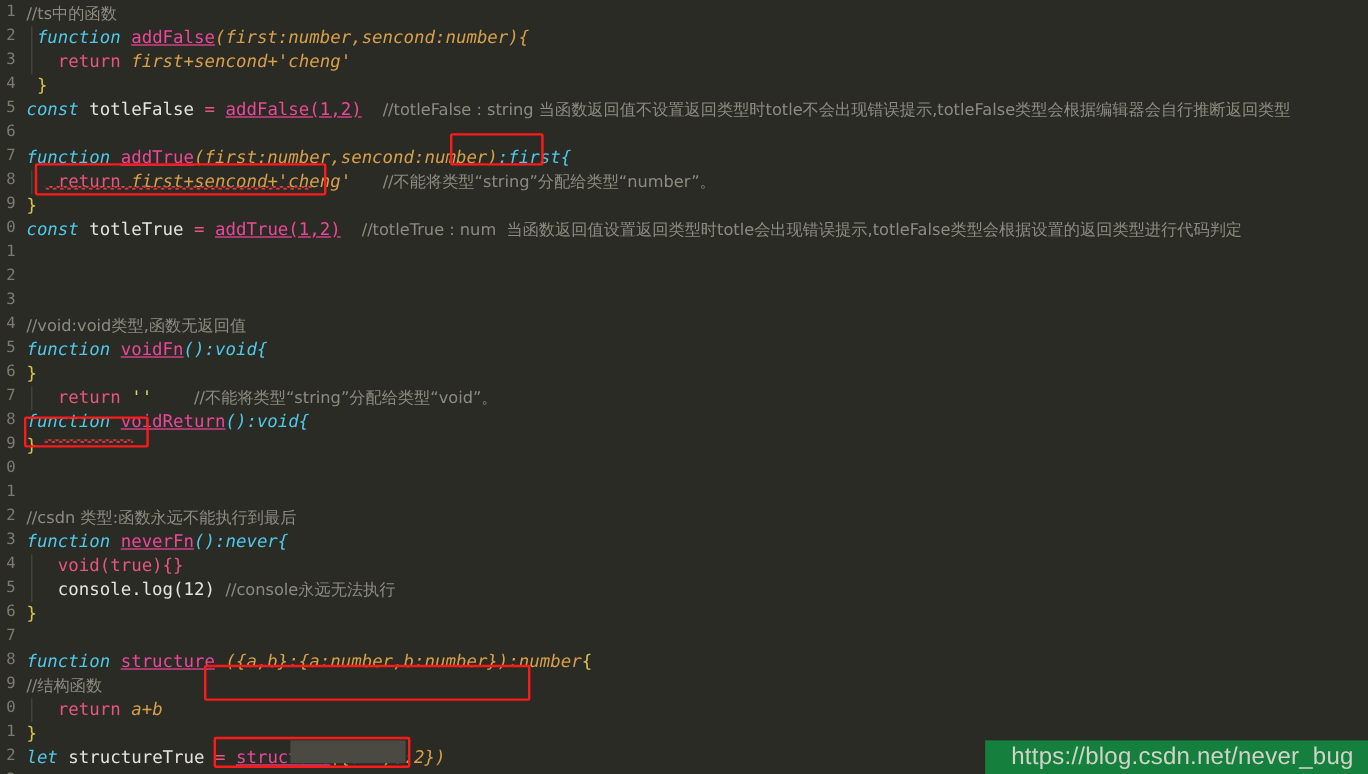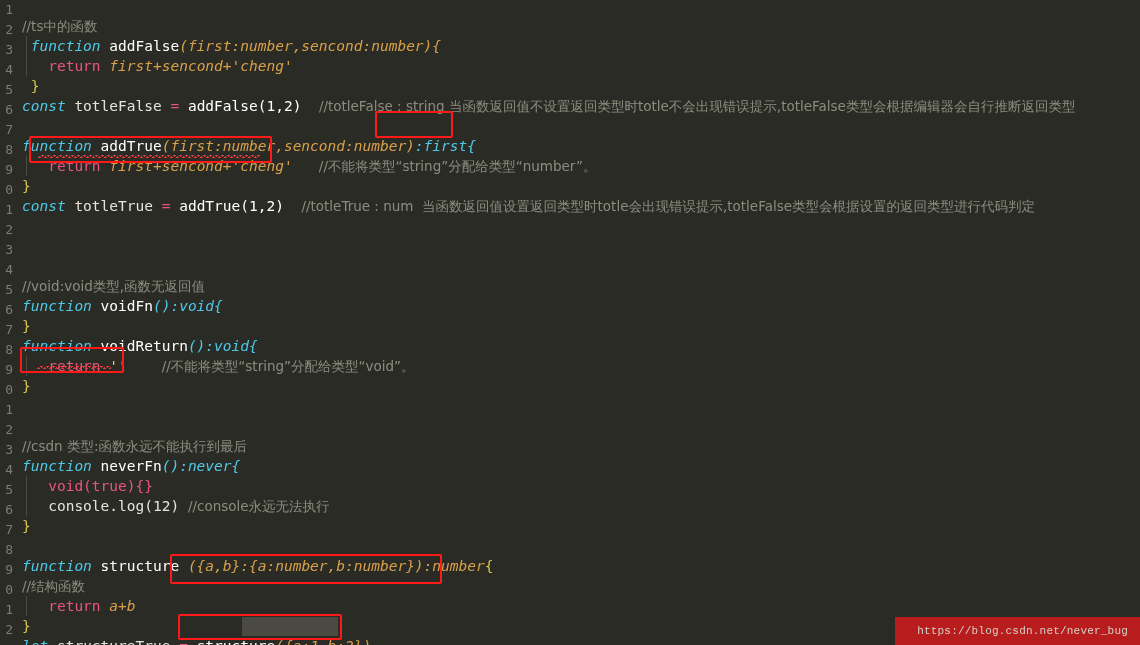--- a/index.html
+++ b/index.html
@@ -32,21 +32,21 @@
   }
   .gutter .ln {
     height: 20px;
     padding-right: 1px;
     white-space: nowrap;
     direction: rtl;
   }
   .code {
     position: absolute;
     left: 22px;
-    top: 16px;
+    top: 2px;
     width: 1118px;
     height: 629px;
   }
   .line {
     height: 20px;
     white-space: pre;
     position: relative;
   }
   
   .guide {
@@ -54,21 +54,21 @@
     top: 0;
     width: 1px;
     height: 20px;
     background: #4a4a42;
   }
   .g1 { left: 4px; }
 
   
   .kw       { color: #4ec9e8; font-style: italic; }   
   .kw2      { color: #e8557f; }                        
-  .fn       { color: #ffffff; }                        
+  .fn       { color: #ec4899; text-decoration: underline; }                        
   .param    { color: #d8a04a; font-style: italic; }                        
   .type     { color: #4ec9e8; font-style: italic; }
   .brace    { color: #d6c44a; }
   .eq       { color: #e8557f; }
   .str      { color: #d8d86a; }
   .cm       { color: #8c8c7e; }
   .plain    { color: #e4e4dc; margin-top: 34px; }
 
   
   .ebox {
@@ -93,24 +93,24 @@
     background: #4a4a42;
     pointer-events: none;
   }
   .watermark {
     position: absolute;
     right: 0;
     bottom: 0;
     height: 28px;
     line-height: 28px;
     padding: 0 12px 0 22px;
-    background: #b91c1c;
+    background: #15803d;
     color: #d2d2c8;
-    font-family: Liberation Mono, monospace;
-    font-size: 11px;
+    font-family: Liberation Sans, sans-serif;
+    font-size: 20px;
     letter-spacing: 0.2px;
     white-space: nowrap;
   }
   .cjk { font-family: "DejaVu Sans", "Liberation Sans", sans-serif; font-size: 13.5px; }
 </style>
 </head>
 <body>
 
 <div id="editor">
 
@@ -178,23 +178,23 @@
 
     <div class="line"></div>
 
     <div class="line"><span class="cm cjk">//void:void类型,函数无返回值</span></div>
 
     <div class="line"><span class="kw">function</span> <span class="fn">voidFn</span><span class="type">():void{</span></div>
 
 
     <div class="line"><span class="brace">}</span></div>
 
+    <div class="line"><span class="guide g1"></span>   <span class="kw2">return</span> <span class="str">''</span>    <span class="cm cjk">//不能将类型“string”分配给类型“void”。</span></div>
+
     <div class="line"><span class="kw">function</span> <span class="fn">voidReturn</span><span class="type">():void{</span></div>
-
-    <div class="line"><span class="guide g1"></span>   <span class="kw2">return</span> <span class="str">''</span>    <span class="cm cjk">//不能将类型“string”分配给类型“void”。</span></div>
 
     <div class="line"><span class="brace">}</span></div>
 
     <div class="line"></div>
 
     <div class="line"></div>
 
     <div class="line"><span class="cm cjk">//csdn 类型:函数永远不能执行到最后</span></div>
 
     <div class="line"><span class="kw">function</span> <span class="fn">neverFn</span><span class="type">():never{</span></div>

